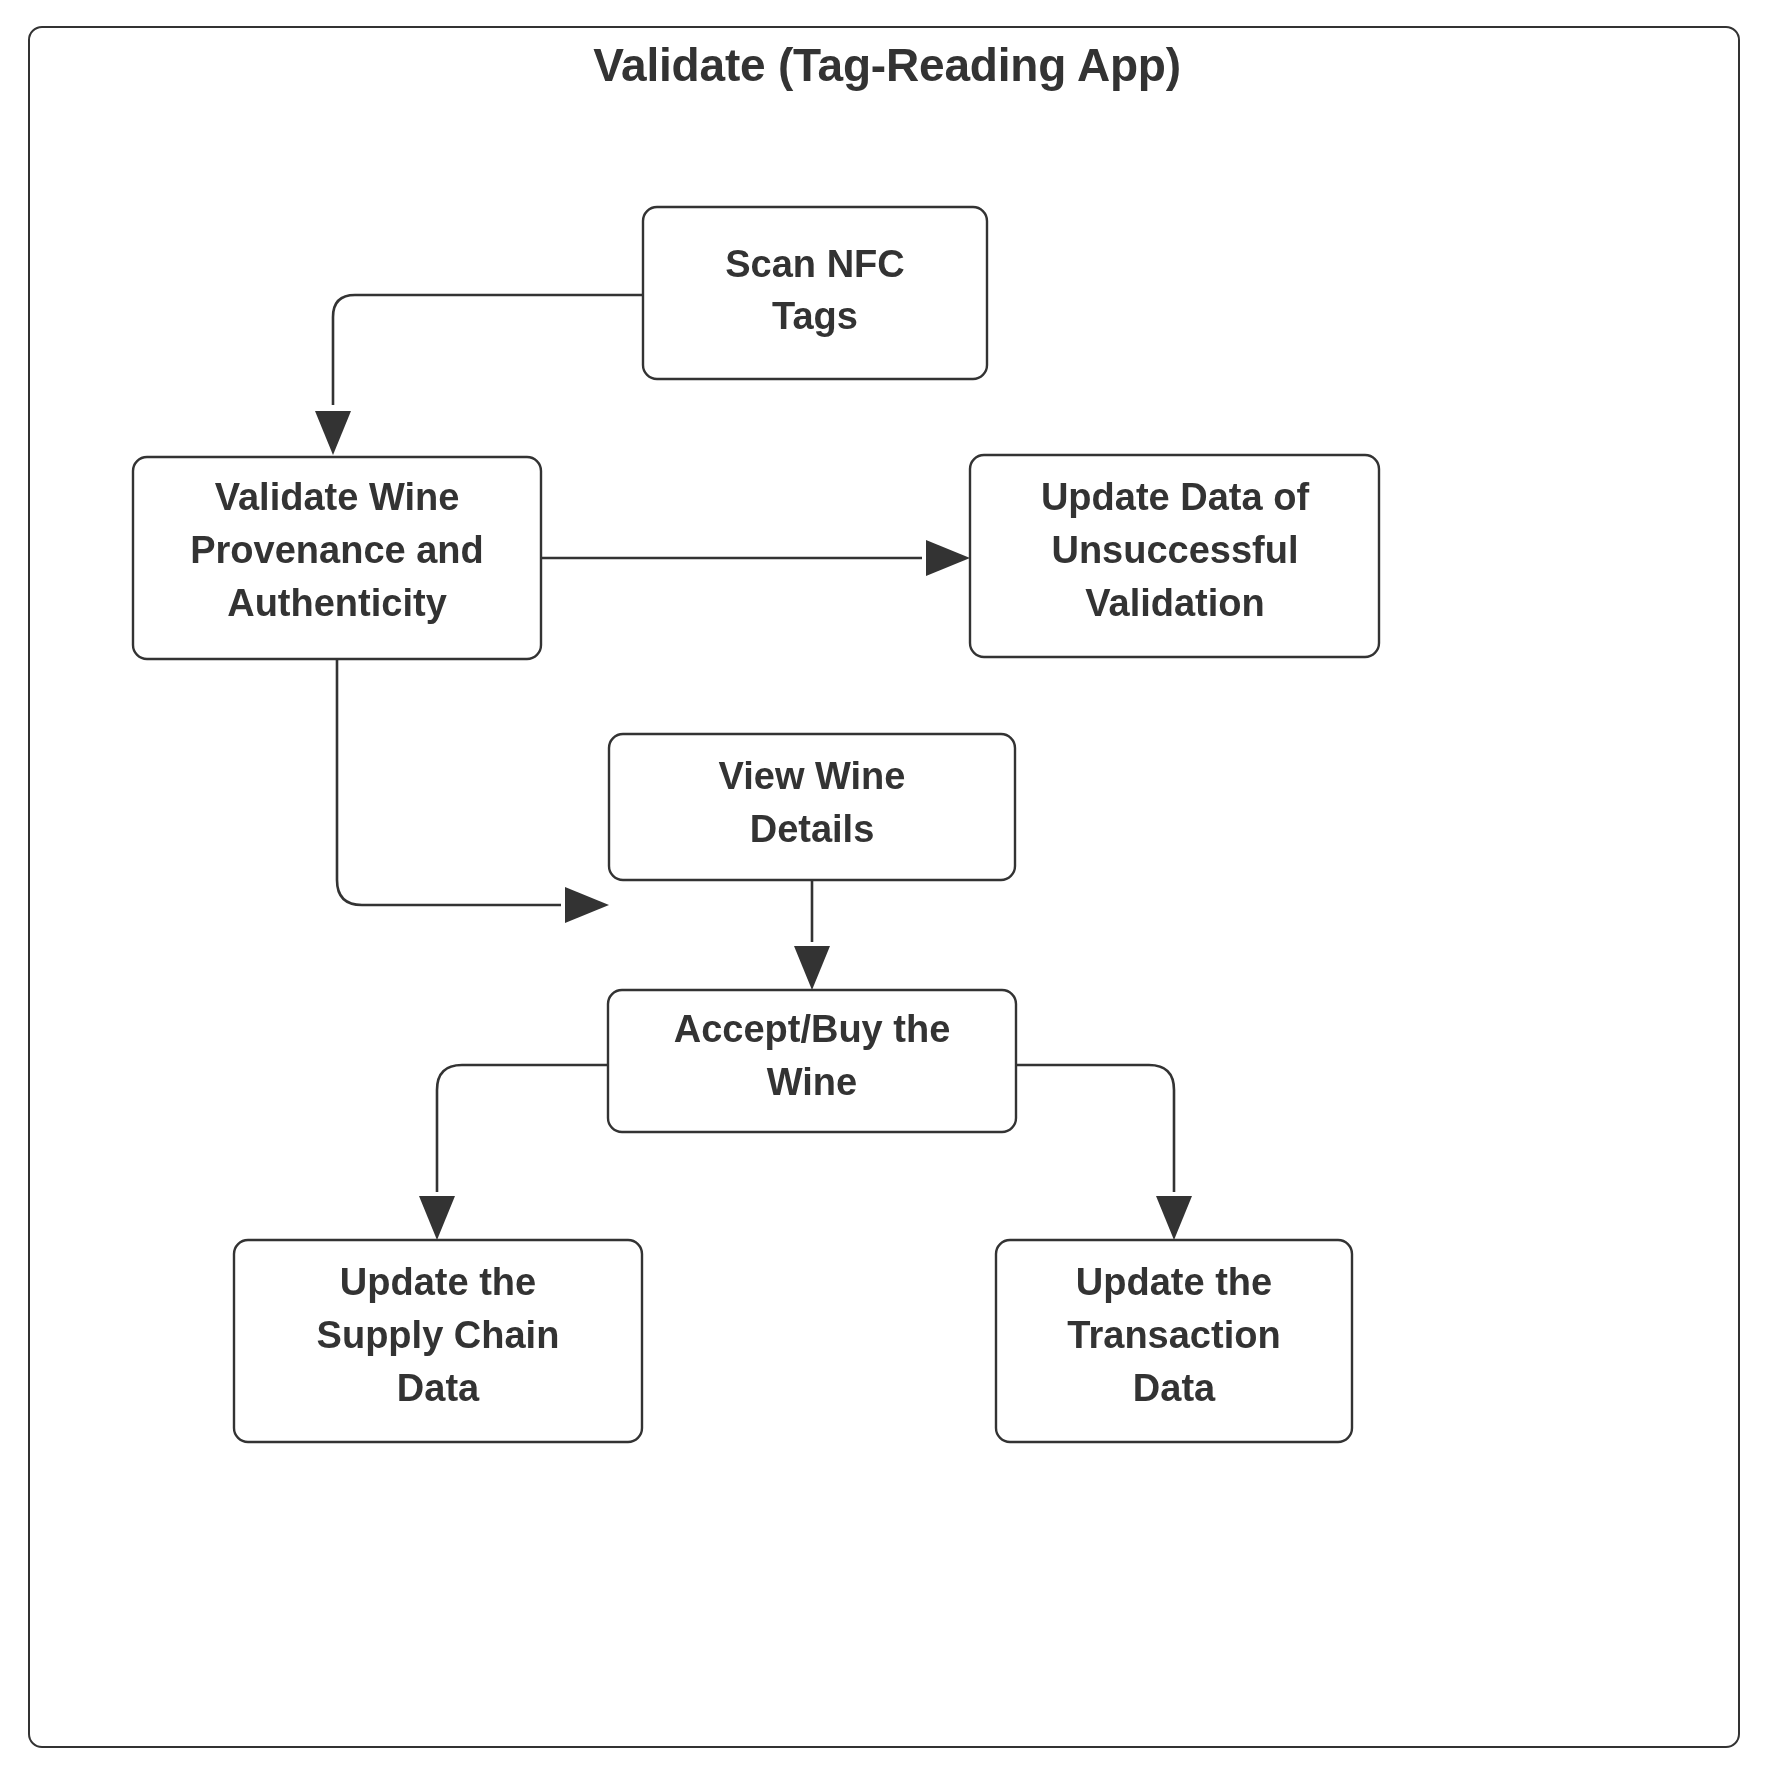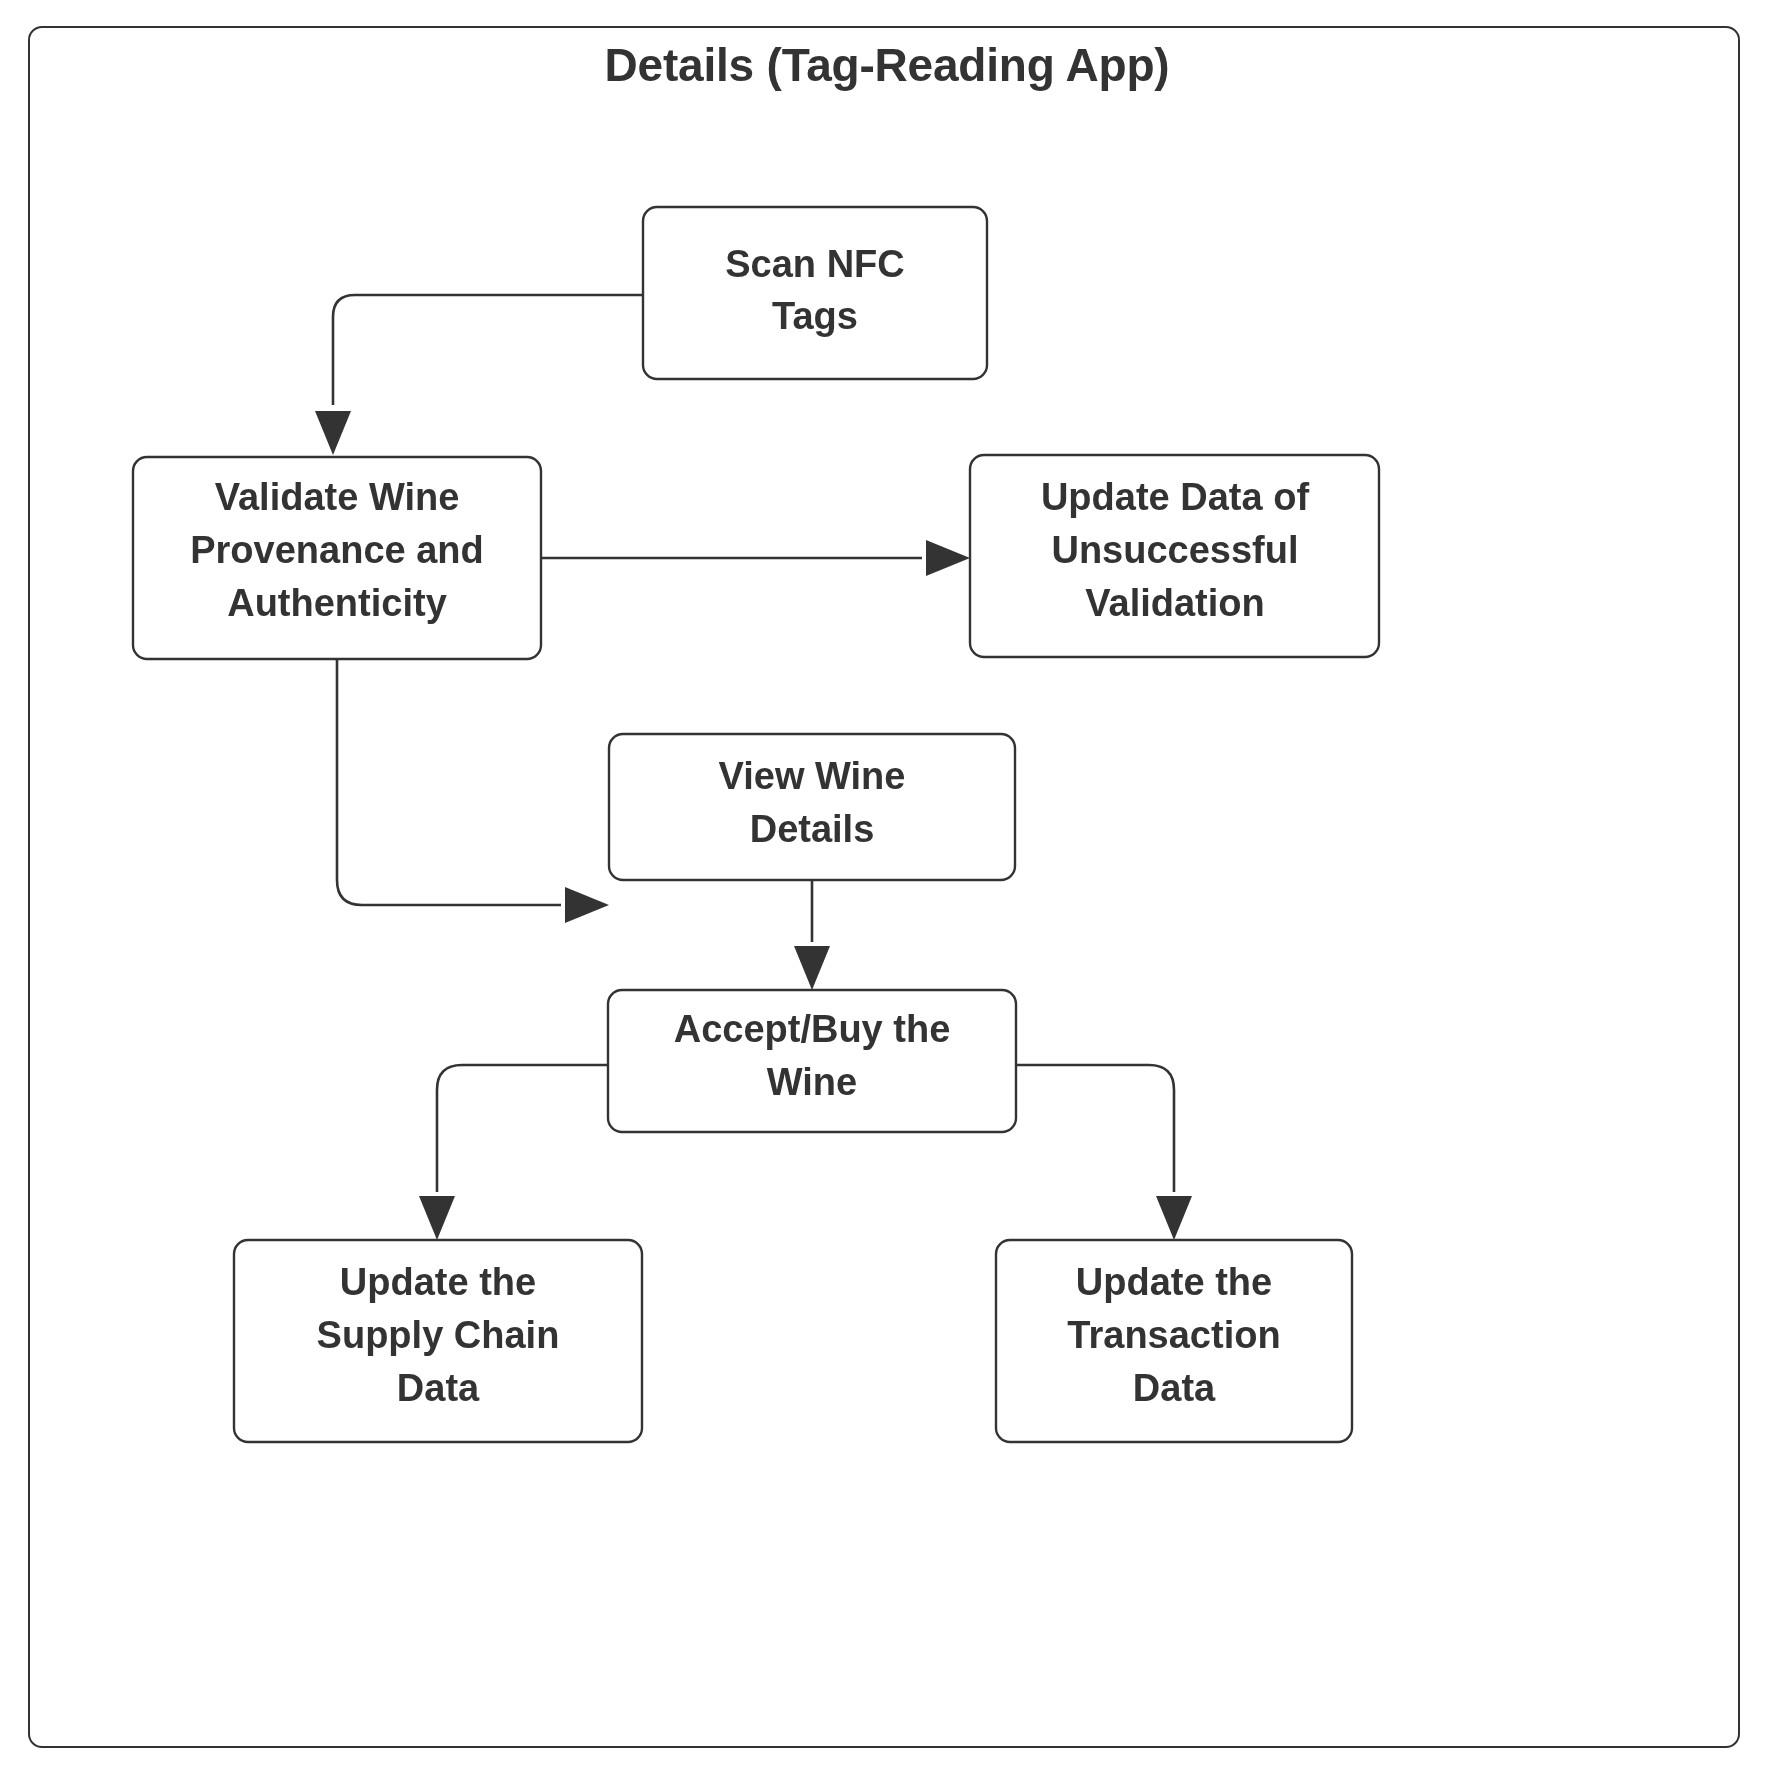--- a/index.html
+++ b/index.html
@@ -67,21 +67,21 @@
     stroke: none;
   }
 </style>
 </head>
 <body>
 
 <div id="stage">
 
   <div class="frame"></div>
 
-  <div class="diagram-title">Details (Tag-Reading App)</div>
+  <div class="diagram-title">Validate (Tag-Reading App)</div>
 
   <svg class="flow" viewBox="0 0 1774 1792">
 
     <g>
       <path class="edge-path" d="M 643 295 L 355 295 Q 333 295 333 317 L 333 405"></path>
       <polygon class="arrow-head" points="333,455 315,411 351,411"></polygon>
     </g>
 
     <g>
       <path class="edge-path" d="M 541 558 L 922 558"></path>

